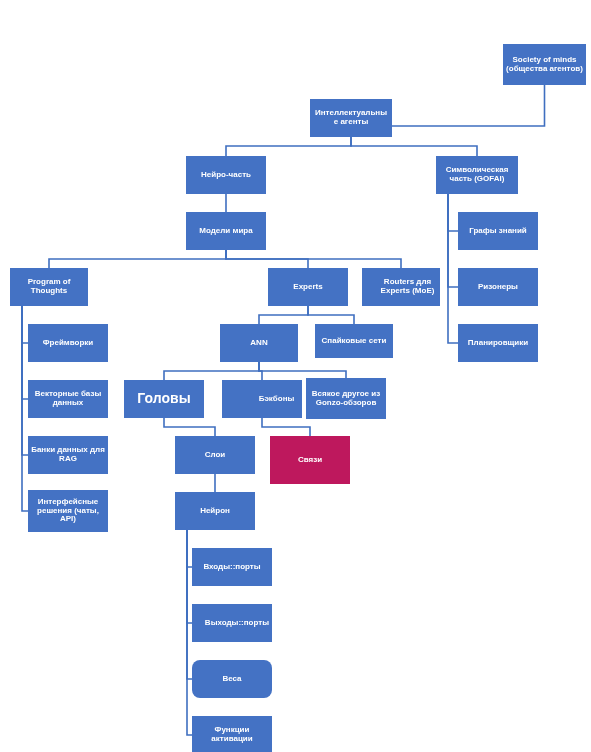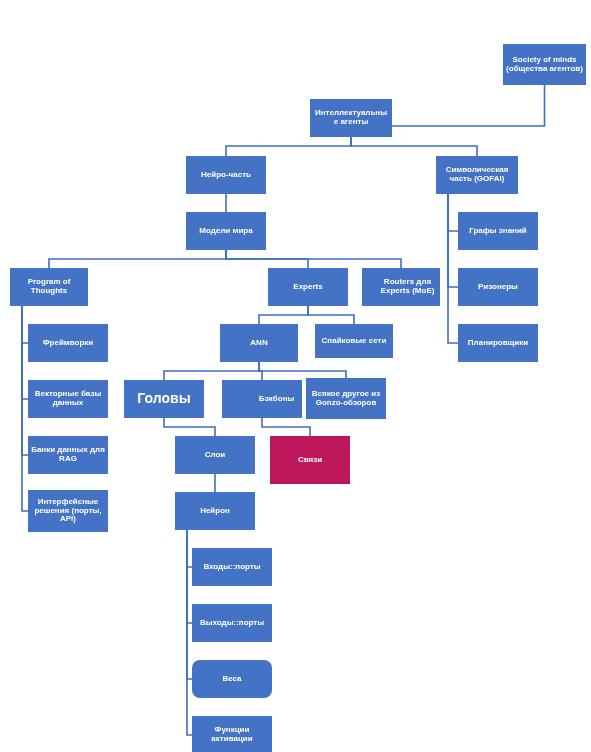--- a/index.html
+++ b/index.html
@@ -157,29 +157,29 @@
       <div class="node" style="left: 28px; top: 436px; width: 80px; height: 38px; font-size: 8px; background: rgb(68, 114, 196); color: rgb(255, 255, 255);">
         <span class="node-label">Банки данных для RAG</span>
       </div>
       <div class="node" style="left: 175px; top: 436px; width: 80px; height: 38px; font-size: 8px; background: rgb(68, 114, 196); color: rgb(255, 255, 255);">
         <span class="node-label">Слои</span>
       </div>
       <div class="node" style="left: 270px; top: 436px; width: 80px; height: 48px; font-size: 8px; background: #be185d; color: rgb(255, 255, 255);">
         <span class="node-label">Связи</span>
       </div>
       <div class="node" style="left: 28px; top: 490px; width: 80px; height: 42px; font-size: 8px; background: rgb(68, 114, 196); color: rgb(255, 255, 255);">
-        <span class="node-label">Интерфейсные решения (порты, API)</span>
+        <span class="node-label">Интерфейсные решения (чаты, API)</span>
       </div>
       <div class="node" style="left: 175px; top: 492px; width: 80px; height: 38px; font-size: 8px; background: rgb(68, 114, 196); color: rgb(255, 255, 255);">
         <span class="node-label">Нейрон</span>
       </div>
       <div class="node" style="left: 192px; top: 548px; width: 80px; height: 38px; font-size: 8px; background: rgb(68, 114, 196); color: rgb(255, 255, 255);">
         <span class="node-label">Входы::порты</span>
       </div>
-      <div class="node" style="left: 192px; top: 604px; width: 80px; height: 38px; font-size: 8px; background: rgb(68, 114, 196); color: rgb(255, 255, 255);">
+      <div class="node" style="left: 192px; top: 604px; width: 80px; height: 38px; font-size: 8px; background: rgb(68, 114, 196); color: rgb(255, 255, 255); text-align: right;">
         <span class="node-label">Выходы::порты</span>
       </div>
       <div class="node" style="left: 192px; top: 660px; width: 80px; height: 38px; font-size: 8px; background: rgb(68, 114, 196); color: rgb(255, 255, 255); border-radius: 8px;">
         <span class="node-label">Веса</span>
       </div>
       <div class="node" style="left: 192px; top: 716px; width: 80px; height: 38px; font-size: 8px; background: rgb(68, 114, 196); color: rgb(255, 255, 255);">
         <span class="node-label">Функции активации</span>
       </div>
     </div>
 

